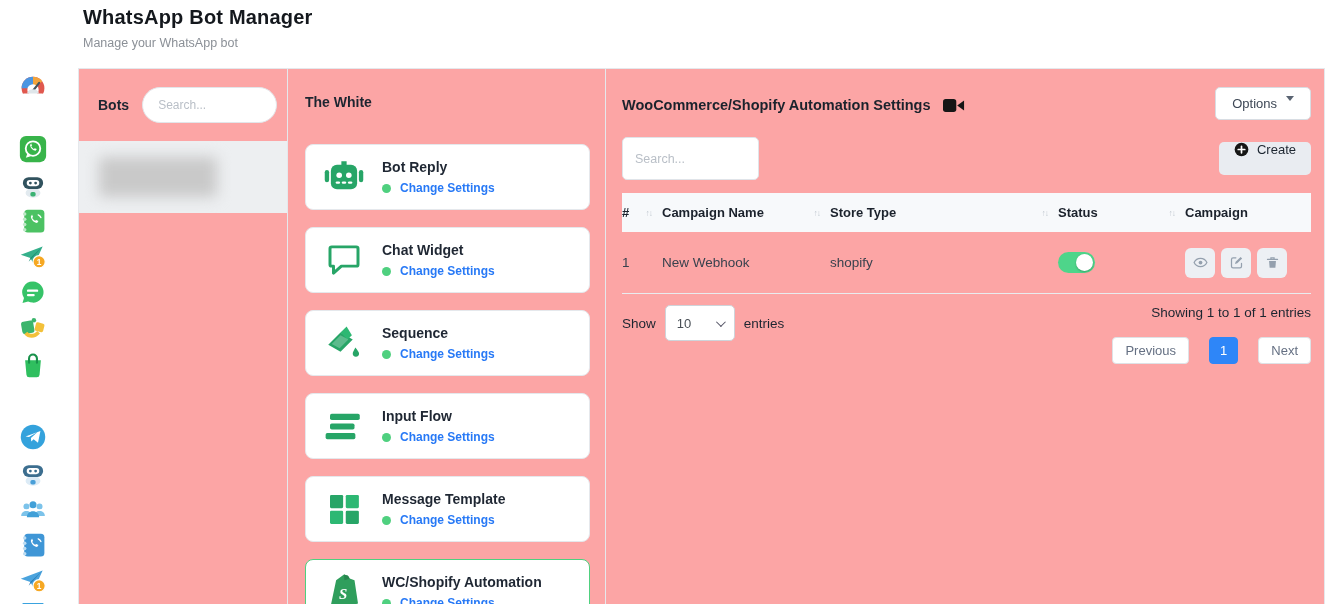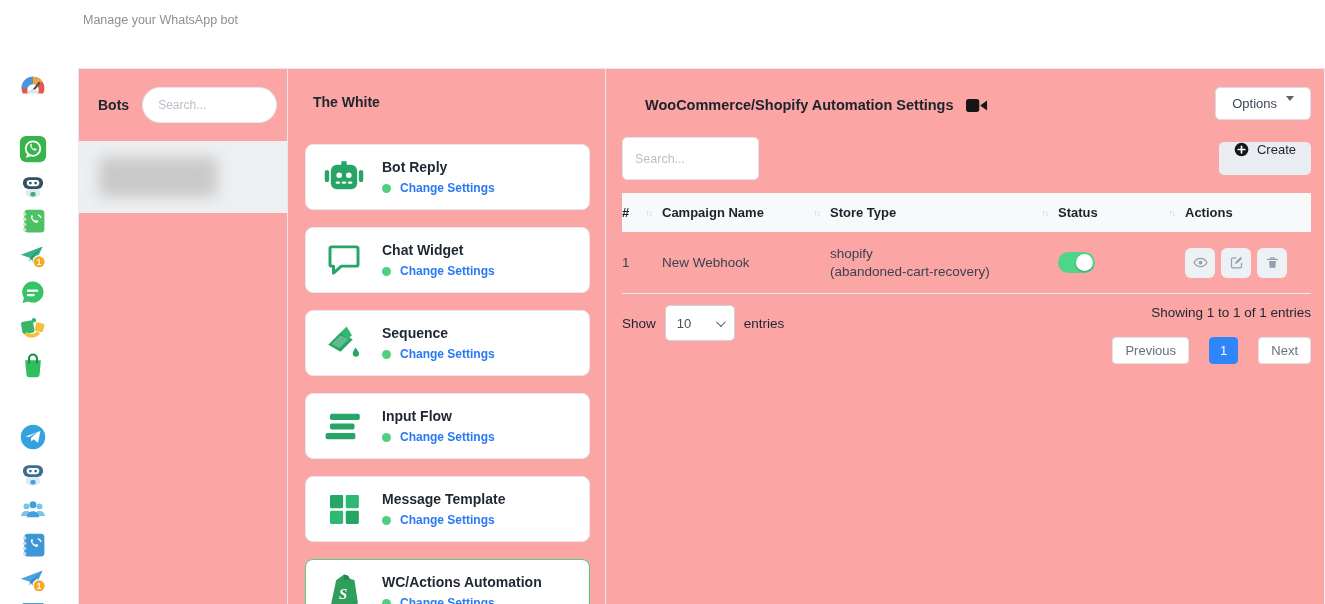--- a/index.html
+++ b/index.html
@@ -33,36 +33,36 @@
   .bots-search { width:135px; height:36px; border:1px solid #e2e6ea; border-radius:18px;
                  padding:0 15px; font-size:12px; color:#495057; outline:none;
                  font-family:"Liberation Sans", sans-serif; }
   .bots-search::placeholder { color:#b9bfc7; }
   .bot-item { height:72px; background:#edeff1; display:flex; align-items:center; cursor:pointer; }
   .bot-blur { width:118px; height:40px; margin-left:20px; background:#c9c9c9;
               border-radius:4px; filter:blur(7px); }
 
   
   .col-cards { width:318px; border-right:1px solid #e5e8ec; padding:25px 15px 0 17px; }
-  .bot-name { font-size:14px; font-weight:700; color:#1c2530; margin-bottom:34px;margin-left:8px; }
+  .bot-name { font-size:14px; font-weight:700; color:#1c2530; margin-bottom:34px; }
   .card { display:flex; align-items:center; border:1px solid #e5e8ec; border-radius:8px;
           padding:10px 14px; height:66px; margin-bottom:17px; cursor:pointer; background:#fff; }
   .card.selected { border-color:#4fd07f; }
   .card-icon { width:48px; display:flex; align-items:center; justify-content:center; flex:0 0 auto; }
   .card-icon svg { width:42px; height:42px; }
   .card-text { margin-left:14px; }
   .card-label { font-size:14px; font-weight:700; color:#1f2733; }
   .card-link-row { display:flex; align-items:center; margin-top:6px; }
   .dot { width:9px; height:9px; border-radius:50%; background:#4fd07f; margin-right:9px; }
   .card-link { font-size:12px; font-weight:700; color:#2779f6; text-decoration:none; cursor:pointer;text-align:right; }
 
   
   .col-settings { flex:1; padding:18px 13px 0 16px; }
   .set-head { display:flex; justify-content:space-between; align-items:flex-start; }
-  .set-title-wrap { display:flex; align-items:center; margin-top:10px;margin-left:23px; }
+  .set-title-wrap { display:flex; align-items:center; margin-top:10px; }
   .set-title { font-size:14.5px; font-weight:700; color:#1b222c; }
   .video-ic { margin-left:12px; display:inline-flex; }
   .btn-options { display:flex; gap:9px; background:#fff; border:1px solid #d8dde3;
                  border-radius:5px; padding:8px 16px; font-size:13px; color:#3d4755; cursor:pointer;
                  font-family:"Liberation Sans", sans-serif; }
   .caret { width:0; height:0; border-left:4px solid transparent; border-right:4px solid transparent;
            border-top:5px solid #5a6472; }
   .toolbar { display:flex; justify-content:space-between; align-items:center; margin-top:17px; }
   .tbl-search { width:137px; height:43px; border:1px solid #e0e4e9; border-radius:5px; padding:0 12px;
                 font-size:12.5px; color:#495057; outline:none; font-family:"Liberation Sans", sans-serif; }
@@ -226,20 +226,21 @@
         </svg>
     </span>
     <span class="rail-icon partial">
       <svg viewBox="0 0 32 32" style="width:28px;height:28px;">
           <circle cx="16" cy="16" r="14" fill="#3aa3df"></circle>
         </svg>
     </span>
   </div>
 
   <div class="page-head">
+    <div class="page-title">WhatsApp Bot Manager</div>
     <div class="page-sub">Manage your WhatsApp bot</div>
   </div>
 
   <div class="container">
 
     <div class="col-bots">
       <div class="bots-head">
         <span class="bots-label">Bots</span>
         <input class="bots-search" type="text" placeholder="Search..." style="">
       </div>
@@ -344,21 +345,21 @@
 
       <div class="card selected">
         <span class="card-icon">
           <svg viewBox="0 0 48 48">
               <path d="M15 10.5 24 4l4.5 1.5 2 3.2 5.5 1.8L40 37l-16.5 6L9 39z" fill="#2f9e5c"></path>
               <path d="M24 4l4.5 1.5 2 3.2-6 2z" fill="#27864e"></path>
               <text x="23" y="32" font-size="17" font-weight="bold" font-style="italic" fill="#fff" text-anchor="middle" font-family="Liberation Serif, serif">S</text>
             </svg>
         </span>
         <div class="card-text">
-          <div class="card-label">WC/Actions Automation</div>
+          <div class="card-label">WC/Shopify Automation</div>
           <div class="card-link-row">
               <span class="dot"></span>
             <a class="card-link">Change Settings</a>
             </div>
         </div>
       </div>
     </div>
 
     <div class="col-settings">
 
@@ -403,30 +404,29 @@
           </div>
           <div class="th c-store">
             <span>Store Type</span>
               <span class="sort">↑↓</span>
           </div>
           <div class="th c-status">
             <span>Status</span>
               <span class="sort">↑↓</span>
           </div>
           <div class="th c-act">
-            <span>Actions</span>
+            <span>Campaign</span>
           </div>
         </div>
 
         <div class="tr tr-body">
           <div class="td c-idx">1</div>
           <div class="td c-name">New Webhook</div>
           <div class="td c-store">
             <div>shopify</div>
-            <div class="store-l2">(abandoned-cart-recovery)</div>
           </div>
           <div class="td c-status">
             <div class="switch">
                 <span class="knob"></span>
               </div>
           </div>
           <div class="td c-act">
             <div class="act-row">
               <button class="act-btn">
                 <svg viewBox="0 0 24 24">

